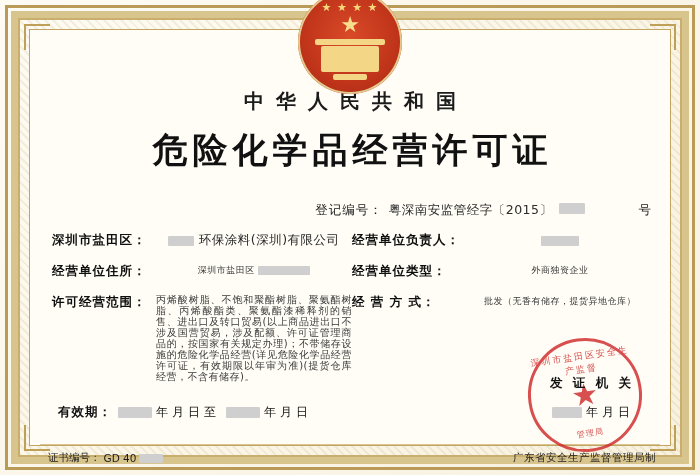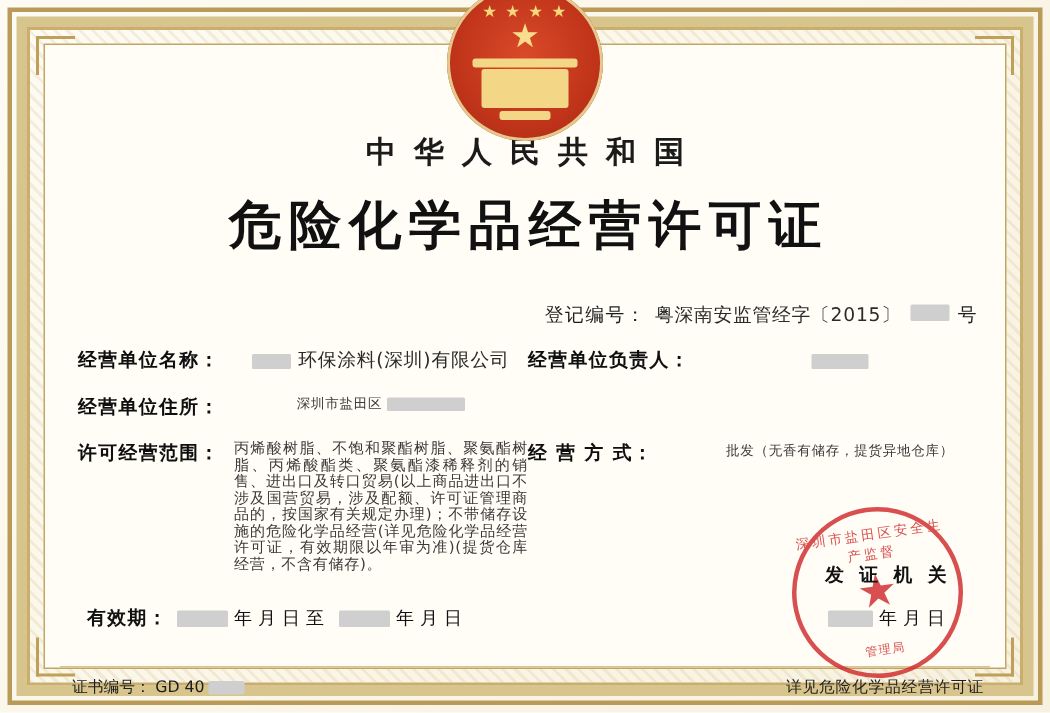--- a/index.html
+++ b/index.html
@@ -152,21 +152,21 @@
   .reg-line {
     position: absolute;
     right: 48px;
     top: 202px;
     font-size: 12.5px;
     color: #1b1b1b;
     display: flex;
     align-items: baseline;
     gap: 6px;
   }
-  .reg-label { letter-spacing: 1px; }
+  .reg-label { letter-spacing: 1px; margin-left: 48px; }
   .reg-value {
     color: #2b2b2b;
     letter-spacing: 0.5px;
   }
   .redact {
     display: inline-block;
     background: #cfcfcf;
     border-radius: 1px;
     vertical-align: middle;
   }
@@ -349,33 +349,37 @@
     <span class="reg-label">登记编号：</span>
     <span class="reg-value">粤深南安监管经字〔2015〕</span>
     <span class="redact" style="width:26px;height:11px;"></span>
     <span class="reg-label">号</span>
   </div>
 
   <div class="fields">
 
     <div class="row">
       <div class="col-left">
-        <div class="flabel">经营单位名称：</div>
+        <div class="flabel">深圳市盐田区：</div>
         <div class="fvalue"><span class="redact" style="width:26px;height:10px;"></span> <span>环保涂料(深圳)有限公司</span></div>
       </div>
       <div class="col-right">
         <div class="flabel wide">经营单位负责人：</div>
         <div class="fvalue"><span class="redact" style="width:38px;height:10px;"></span></div>
       </div>
     </div>
 
     <div class="row">
       <div class="col-left">
         <div class="flabel">经营单位住所：</div>
         <div class="fvalue tiny"><span>深圳市盐田区</span> <span class="redact" style="width:52px;height:9px;"></span></div>
+      </div>
+      <div class="col-right">
+        <div class="flabel wide">经营单位类型：</div>
+        <div class="fvalue tiny">外商独资企业</div>
       </div>
     </div>
 
     <div class="row">
       <div class="col-left">
         <div class="flabel">许可经营范围：</div>
         <div class="fvalue small">丙烯酸树脂、不饱和聚酯树脂、聚氨酯树脂、丙烯酸酯类、聚氨酯漆稀释剂的销售、进出口及转口贸易(以上商品进出口不涉及国营贸易，涉及配额、许可证管理商品的，按国家有关规定办理)；不带储存设施的危险化学品经营(详见危险化学品经营许可证，有效期限以年审为准)(提货仓库经营，不含有储存)。</div>
       </div>
       <div class="col-right">
         <div class="flabel wide">经 营 方 式：</div>
@@ -417,16 +421,16 @@
   </div>
 
   <div class="hline"></div>
 
   <div class="footer">
     <div class="cert-no">
       <span>证书编号：</span>
       <span>GD 40</span>
       <span class="redact" style="width:24px;height:9px;"></span>
     </div>
-    <div class="printer">详见危险化学品经营许可证</div>
+    <div class="printer">广东省安全生产监督管理局制</div>
   </div>
 
 </div>
 
 </body></html>

